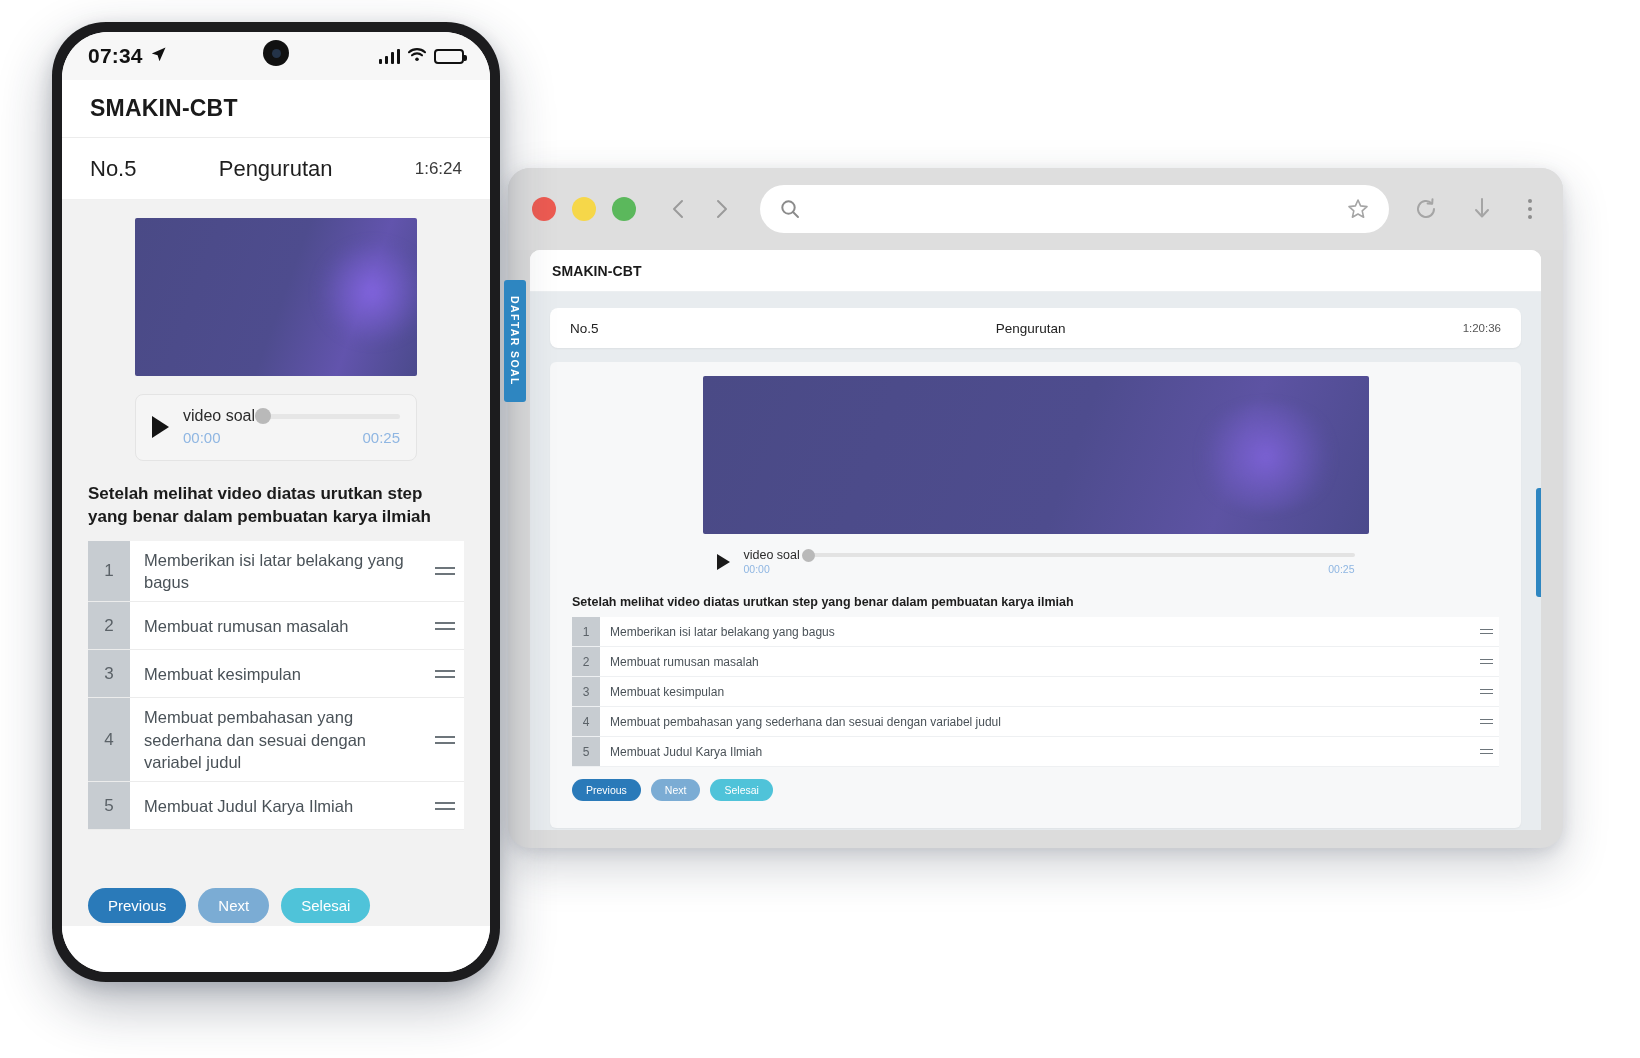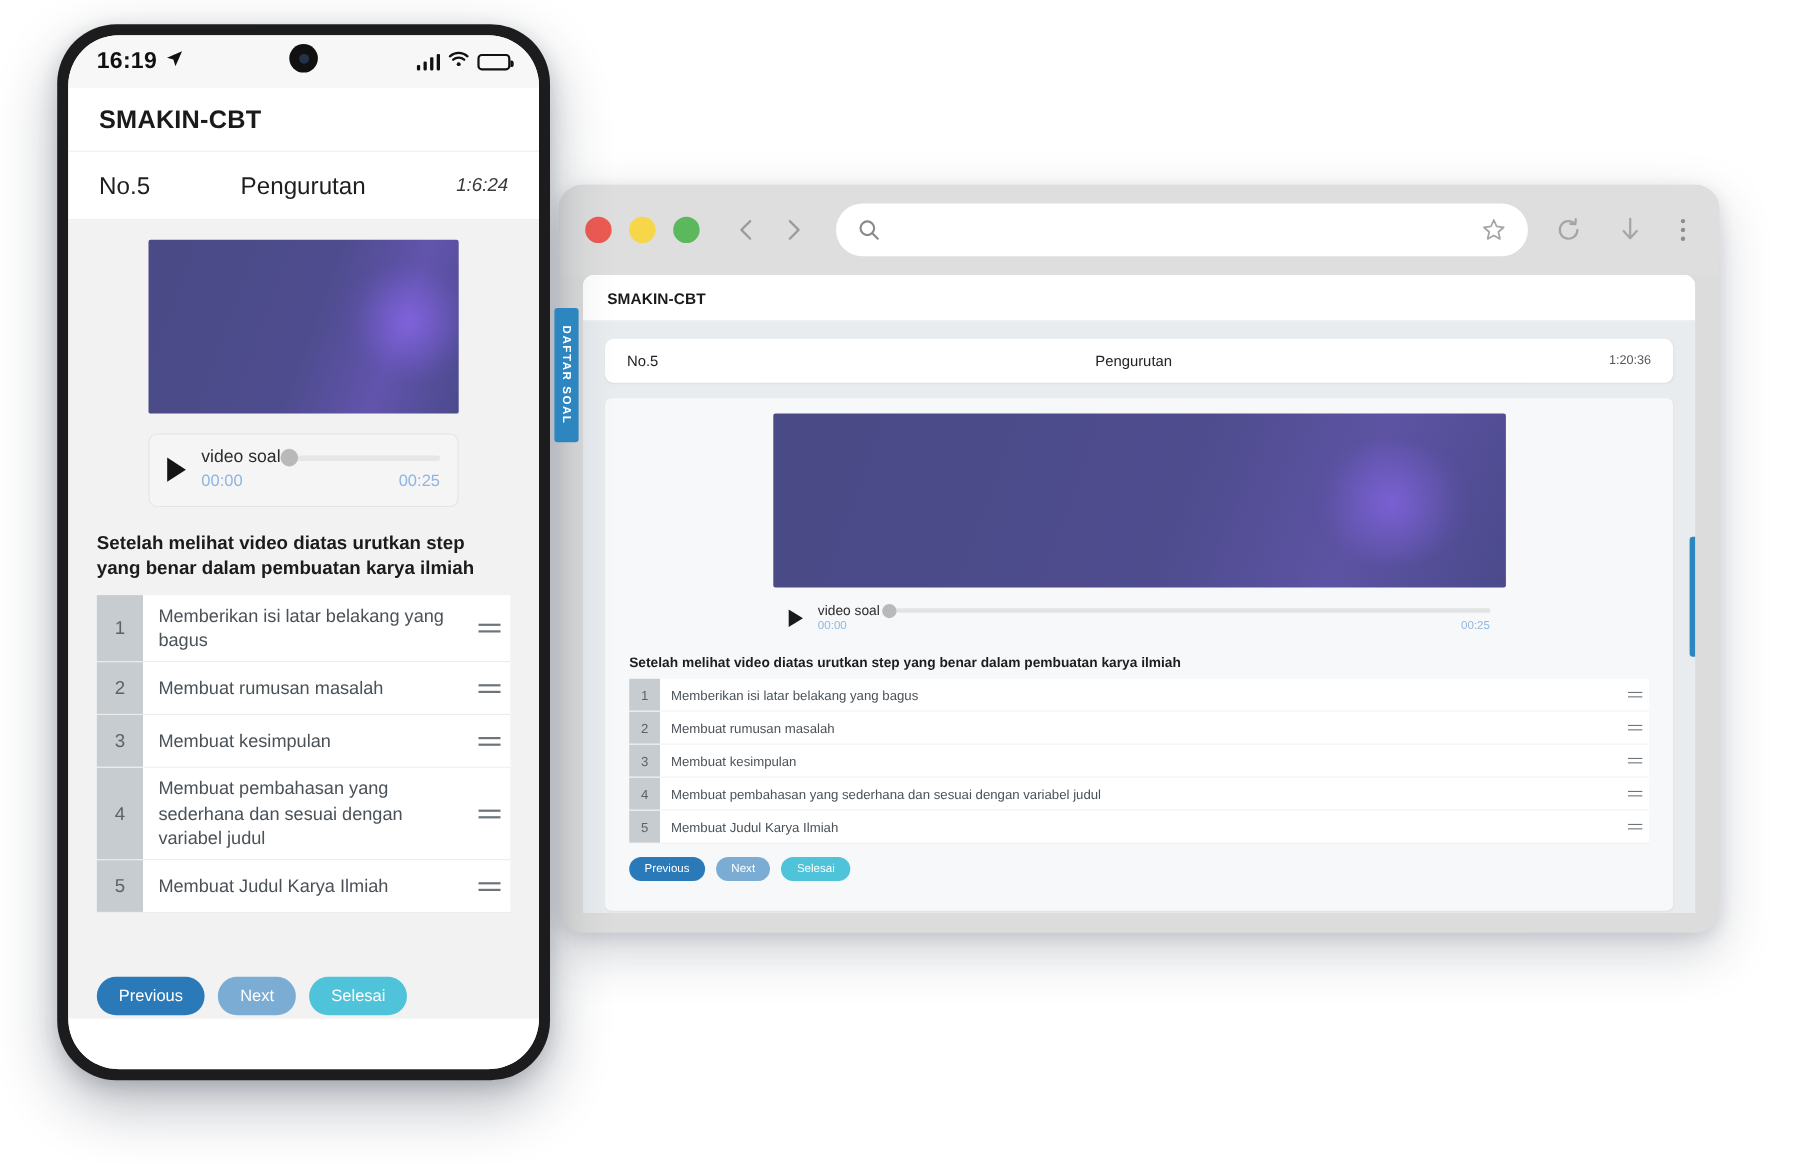--- a/index.html
+++ b/index.html
@@ -190,21 +190,21 @@
     height: 58px; background: #ffffff; display: flex; align-items: center;
     padding-left: 28px; border-bottom: 1px solid #ececec; flex: 0 0 auto;
   }
   .p-header .brand { font-size: 23px; font-weight: bold; color: #1a1a1a; letter-spacing: .2px; }
   .p-qbar {
     height: 62px; background: #ffffff; display: flex; align-items: center;
     padding: 0 28px; flex: 0 0 auto; border-bottom: 1px solid #f0f0f0;
   }
   .p-qbar .qno { font-size: 22px; color: #1e1e1e; }
   .p-qbar .qtype { flex: 1; text-align: center; font-size: 22px; color: #1e1e1e; }
-  .p-qbar .qtime { font-size: 17px; color: #3a3a3a; font-style: italic; }
+  .p-qbar .qtime { font-size: 17px; color: #3a3a3a; }
 
   .p-body { flex: 1; background: #f2f2f2; overflow: hidden; position: relative; padding-bottom: 8px; }
   .p-video-wrap { display: flex; justify-content: center; padding-top: 18px; }
   .p-video-box {
     width: 282px; height: 158px; border-radius: 2px;
     background: linear-gradient(110deg,#4a4a86 0%, #4e4c8e 52%, #6254ad 76%, #4b4a8c 100%);
     position: relative; overflow: hidden;
   }
   .p-video-box::after {
     content: ""; position: absolute; right: -16px; top: 22px;
@@ -435,21 +435,21 @@
 
       <div class="daftar-tab">DAFTAR SOAL</div>
 
     </div>
   </div>
 
   <div class="phone">
     <div class="phone-inner">
 
       <div class="statusbar">
-        <span class="sb-time">16:19</span>
+        <span class="sb-time">07:34</span>
         <span class="sb-loc">
           <svg width="17" height="17" viewBox="0 0 17 17">
               <polygon points="15.5,1.5 1.8,7.4 7.6,9.2 9.5,15.2" fill="#111"></polygon>
             </svg>
         </span>
         <span class="camera">
             <i></i>
           </span>
         <span class="sb-right">
           <span class="bars">

